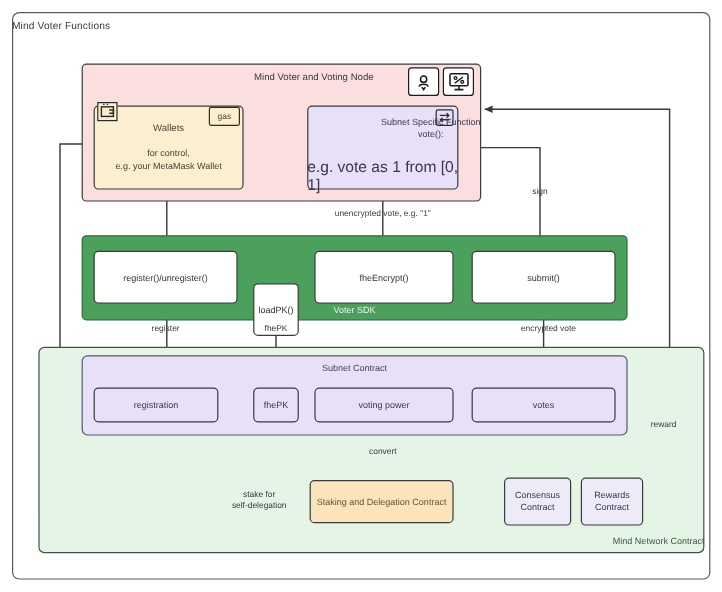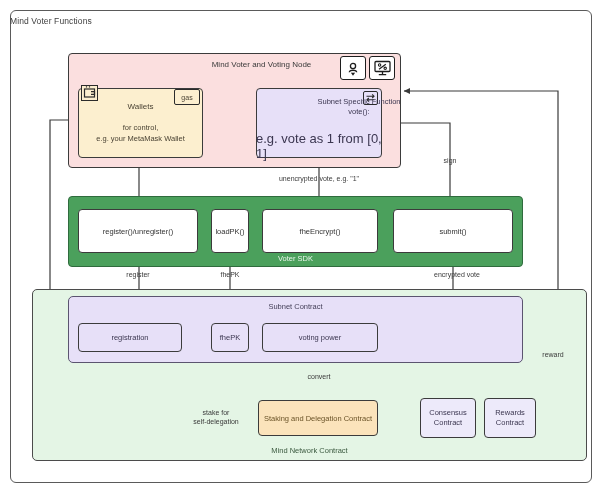--- a/index.html
+++ b/index.html
@@ -132,34 +132,34 @@
     background: #ffffff;
     border: 1.6px solid #3b3b3b;
     border-radius: 4px;
     display: flex; align-items: center; justify-content: center;
     font-size: 7.5px;
     color: #333333;
     height: 44px;
     top: 209px;
   }
   .cell-register { left: 78px; width: 120px; }
-  .cell-loadpk   { left: 211px; width: 38px; }
+  .cell-loadpk   { left: 211px; width: 38px; margin-top: 27px; }
   .cell-fhe      { left: 262px; width: 116px; }
   .cell-submit   { left: 393px; width: 120px; }
 
   
   .network-box {
     left: 32px; top: 289px; width: 555px; height: 172px;
     background: #e4f5e5;
     border: 1.6px solid #4b4b4b;
     border-radius: 5px;
   }
   .network-label {
     left: 32px; top: 446px; width: 555px;
-    text-align: center; font-size: 7.5px; color: #3c5a40;
+    text-align: right; font-size: 7.5px; color: #3c5a40;
   }
 
   
   .subnet-band {
     left: 68px; top: 296px; width: 455px; height: 67px;
     background: #e7e0f8;
     border: 1.6px solid #5b5470;
     border-radius: 5px;
   }
   .subnet-label {
@@ -335,20 +335,21 @@
   <div class="abs sdk-cell cell-submit">submit()</div>
 
   <div class="abs network-box"></div>
   <div class="abs network-label">Mind Network Contract</div>
 
   <div class="abs subnet-band"></div>
   <div class="abs subnet-label">Subnet Contract</div>
   <div class="abs subnet-cell sc-registration">registration</div>
   <div class="abs subnet-cell sc-fhepk">fhePK</div>
   <div class="abs subnet-cell sc-power">voting power</div>
+  <div class="abs subnet-cell sc-votes">votes</div>
 
   <div class="abs staking-box">Staking and Delegation Contract</div>
 
   <div class="abs small-contract consensus-box">
     <span>Consensus</span>
     <span>Contract</span>
   </div>
   <div class="abs small-contract rewards-box">
     <span>Rewards</span>
     <span>Contract</span>

